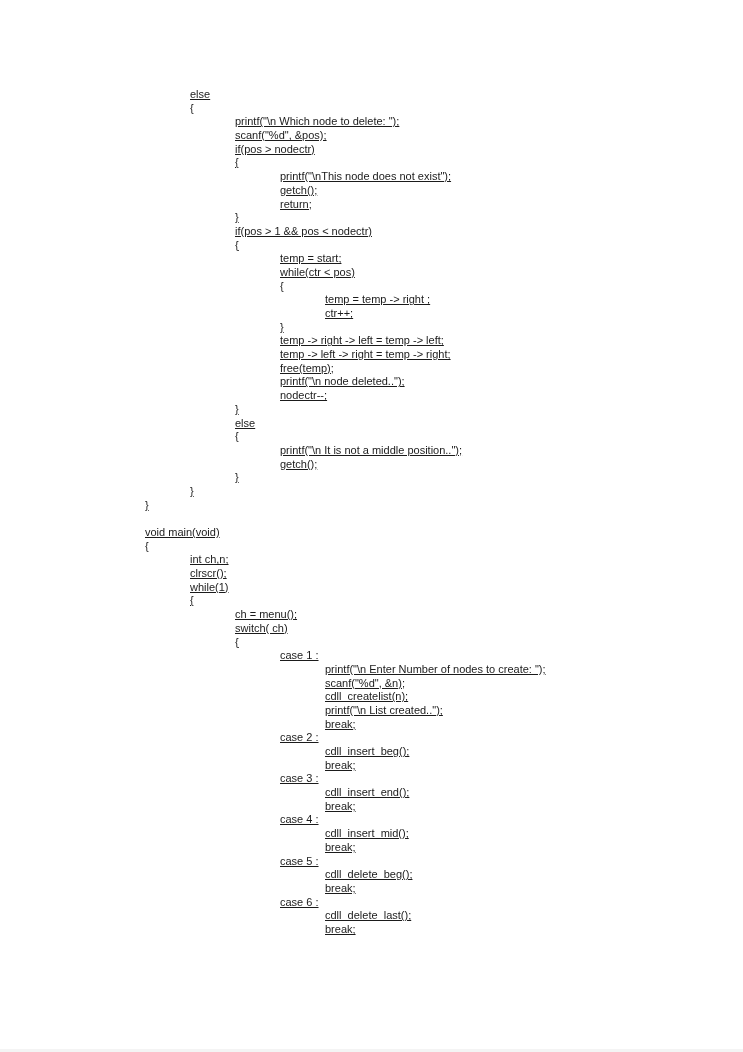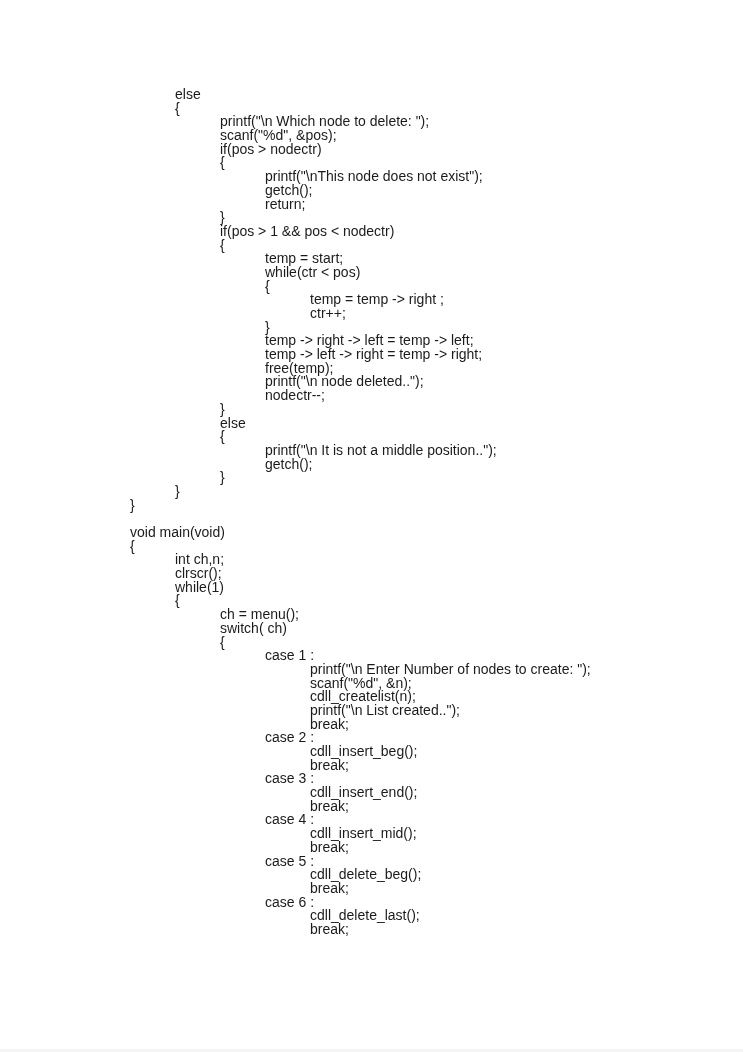--- a/index.html
+++ b/index.html
@@ -13,26 +13,27 @@
     font-family: "Liberation Sans", "DejaVu Sans", sans-serif;
   }
   .page {
     position: absolute;
     inset: 0;
     background: #ffffff;
     overflow: hidden;
   }
   .code {
     position: absolute;
-    left: 130px;
+    left: 145px;
     top: 88px;
-    font-size: 14px;
+    font-size: 11px;
     line-height: 13.7px;
     white-space: pre;
     letter-spacing: 0px;
+    text-decoration: underline;
   }
   .code-line {
     height: 13.7px;
   }
   .page-edge {
     position: absolute;
     left: 0;
     right: 0;
     bottom: 0;
     height: 3px;

